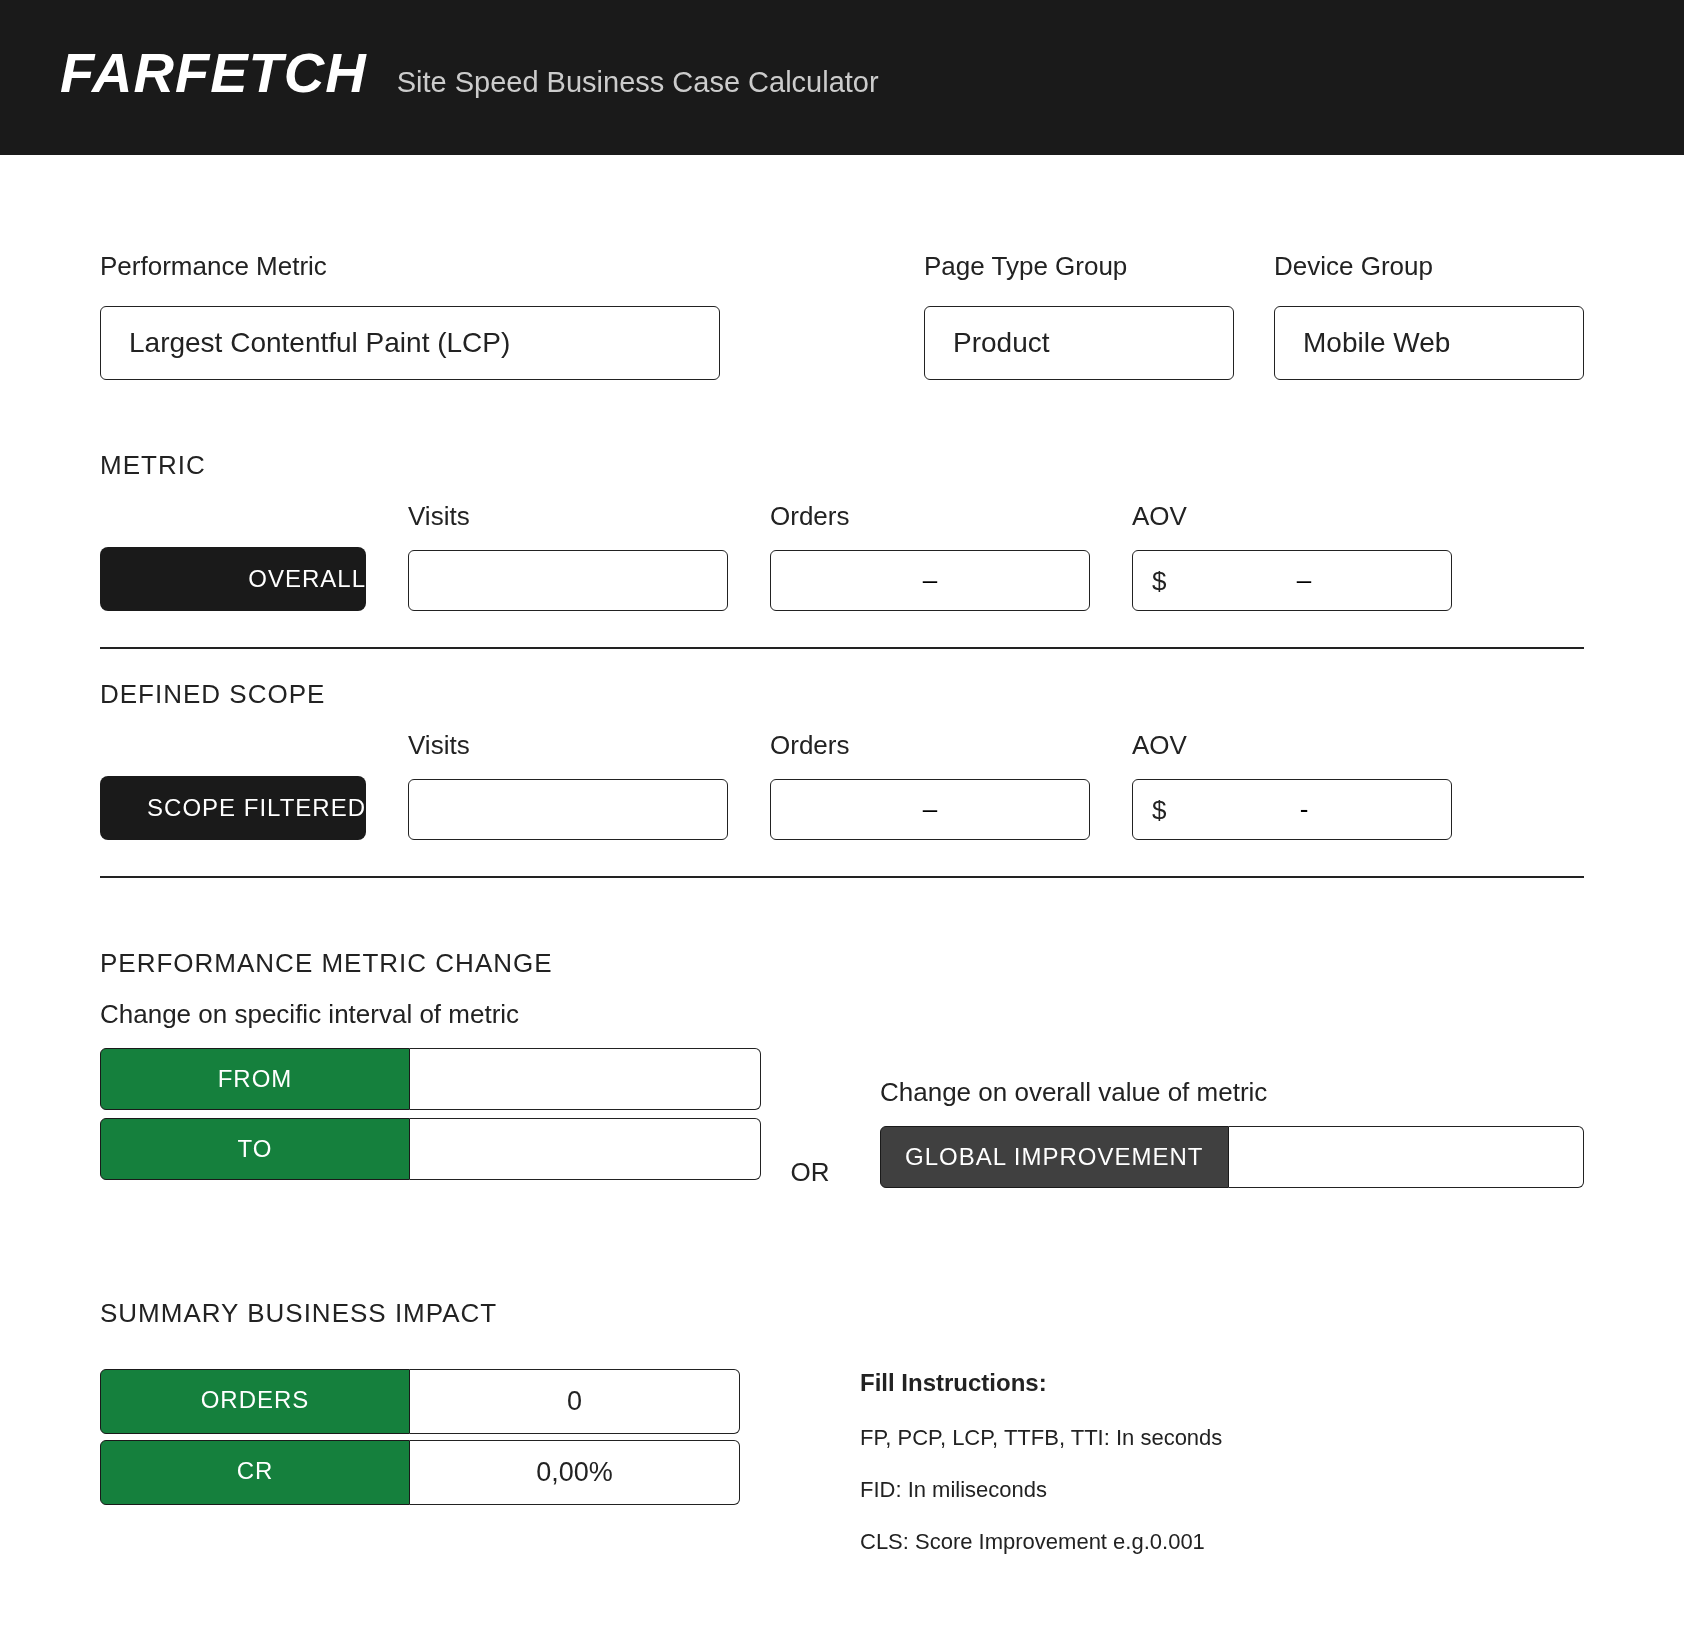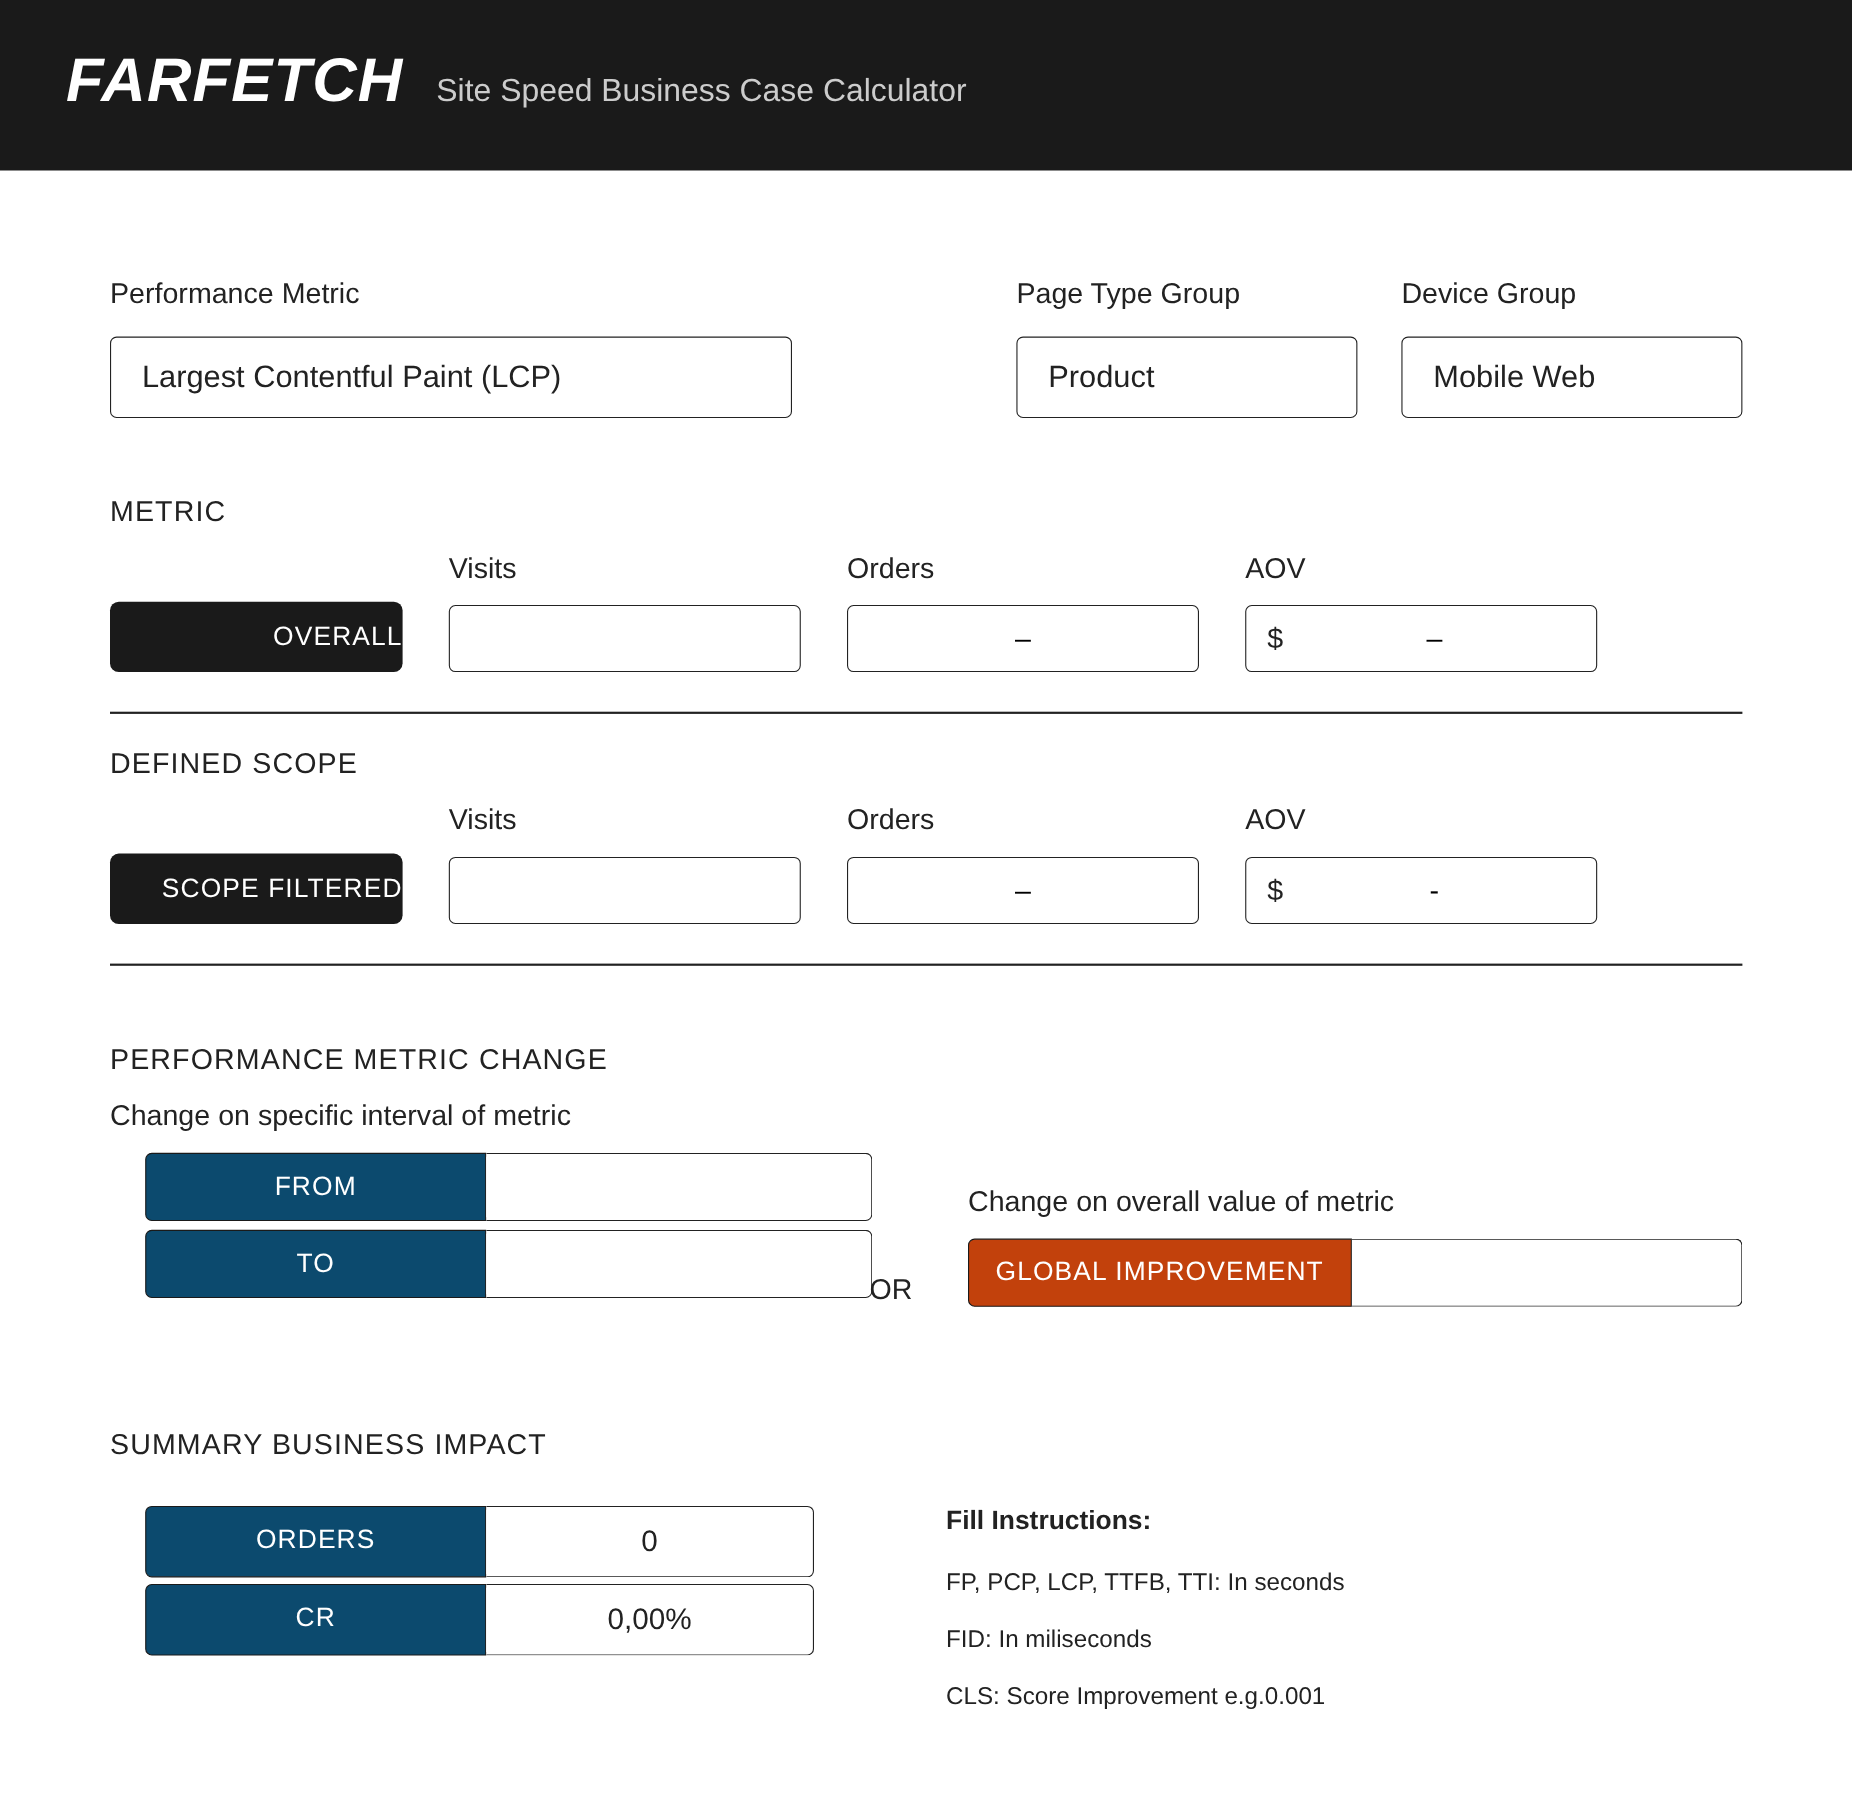--- a/index.html
+++ b/index.html
@@ -22,25 +22,25 @@
 .metric-input { border: 1.5px solid #222; border-radius: 6px; padding: 14px 20px; font-size: 26px; width: 100%; text-align: center; background: #fff; }
 .aov-wrap { position: relative; }
 .aov-wrap .dollar { position: absolute; left: 20px; top: 50%; transform: translateY(-50%); font-size: 26px; }
 .aov-input { padding-left: 44px; text-align: center; }
 .divider { height: 2px; background: #222; margin: 20px 0 30px 0; }
 .change-section { margin-top: 70px; }
 .change-row { display: flex; gap: 40px; align-items: flex-end; }
 .change-col { flex: 1; max-width: 640px; }
 .change-sublabel { font-size: 26px; margin-bottom: 18px; display: block; }
 .change-pair { display: flex; margin-bottom: 8px; }
-.change-pair .black-label { background: #0c4a6e; color: #fff; border-radius: 6px 0 0 6px; padding: 16px 0; font-size: 24px; letter-spacing: 1px; text-align: center; width: 310px; flex-shrink: 0; border: 1.5px solid #1a1a1a; margin-left: 32px; }
+.change-pair .black-label { background: #15803d; color: #fff; border-radius: 6px 0 0 6px; padding: 16px 0; font-size: 24px; letter-spacing: 1px; text-align: center; width: 310px; flex-shrink: 0; border: 1.5px solid #1a1a1a; }
 .change-pair .input-side { border: 1.5px solid #222; border-left: none; border-radius: 0 6px 6px 0; padding: 16px 20px; font-size: 24px; flex: 1; background: #fff; }
 .or-col { flex: 0 0 60px; display: flex; align-items: flex-start; justify-content: center; padding-top: 16px; font-size: 26px; }
 .global-improvement-pair { display: flex; }
-.global-improvement-pair .black-label { background: #c2410c; color: #fff; border-radius: 6px 0 0 6px; padding: 16px 24px; font-size: 24px; letter-spacing: 1px; text-align: center; flex-shrink: 0; border: 1.5px solid #1a1a1a; }
+.global-improvement-pair .black-label { background: #404040; color: #fff; border-radius: 6px 0 0 6px; padding: 16px 24px; font-size: 24px; letter-spacing: 1px; text-align: center; flex-shrink: 0; border: 1.5px solid #1a1a1a; }
 .global-improvement-pair .input-side { border: 1.5px solid #222; border-left: none; border-radius: 0 6px 6px 0; padding: 16px 20px; font-size: 24px; flex: 1; background: #fff; }
 .summary-section { margin-top: 110px; }
 .summary-row { display: flex; gap: 120px; align-items: flex-start; margin-top: 40px; }
 .summary-table { width: 640px; }
 .summary-table .change-pair { margin-bottom: 6px; }
 .summary-table .value-side { border: 1.5px solid #222; border-left: none; border-radius: 0 6px 6px 0; padding: 16px 20px; font-size: 27px; flex: 1; background: #fff; text-align: center; }
 .instructions { flex: 1; }
 .instructions-title { font-size: 24px; font-weight: 700; margin-bottom: 28px; }
 .instructions-line { font-size: 22px; margin-bottom: 26px; color: #222; }
 </style>

